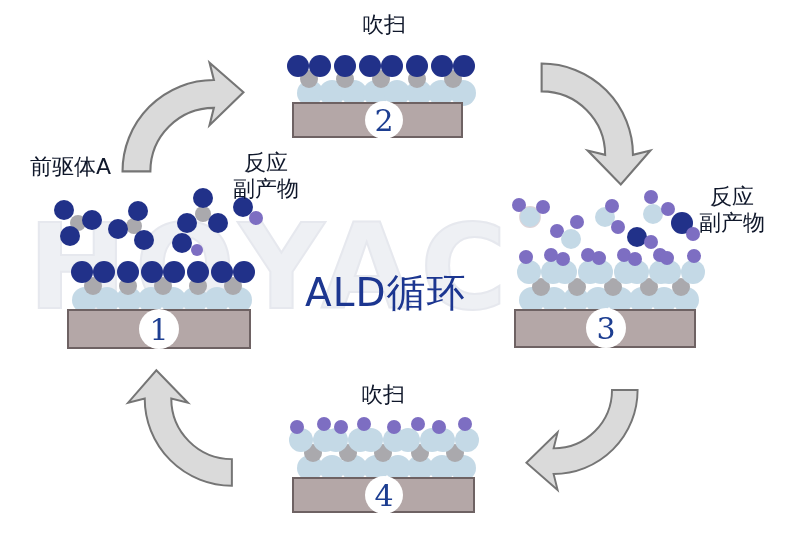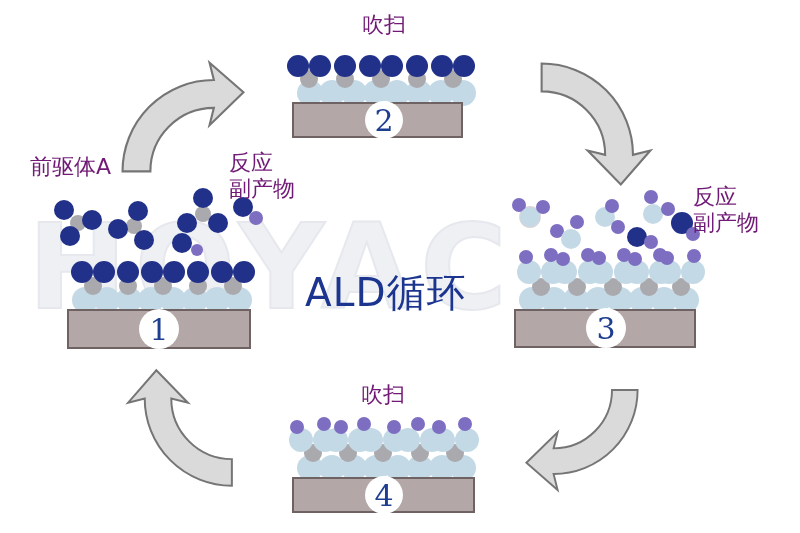--- a/index.html
+++ b/index.html
@@ -12,24 +12,24 @@
     font-size:118px;font-weight:bold;letter-spacing:8px;
     color:#eef0f4;-webkit-text-stroke:2px #e6e8ee;
     white-space:nowrap;user-select:none;
   }
   .watermark .reg{
     font-size:30px;vertical-align:top;line-height:40px;
     color:#ded4d8;-webkit-text-stroke:0;
   }
   .diagram-svg{position:absolute;left:0;top:0;}
   .lbl{
-    position:absolute;color:#701a75;font-size:22px;line-height:26px;
+    position:absolute;color:#0f172a;font-size:22px;line-height:26px;
     white-space:nowrap;
   }
-  .lbl.ctr{white-space:normal;}
+  .lbl.ctr{text-align:center;white-space:normal;}
   .title{
     position:absolute;color:#1c3690;font-weight:normal;font-size:39px;
     letter-spacing:1px;white-space:nowrap;
   }
 </style>
 </head>
 <body>
 
 <div class="stage">
 

